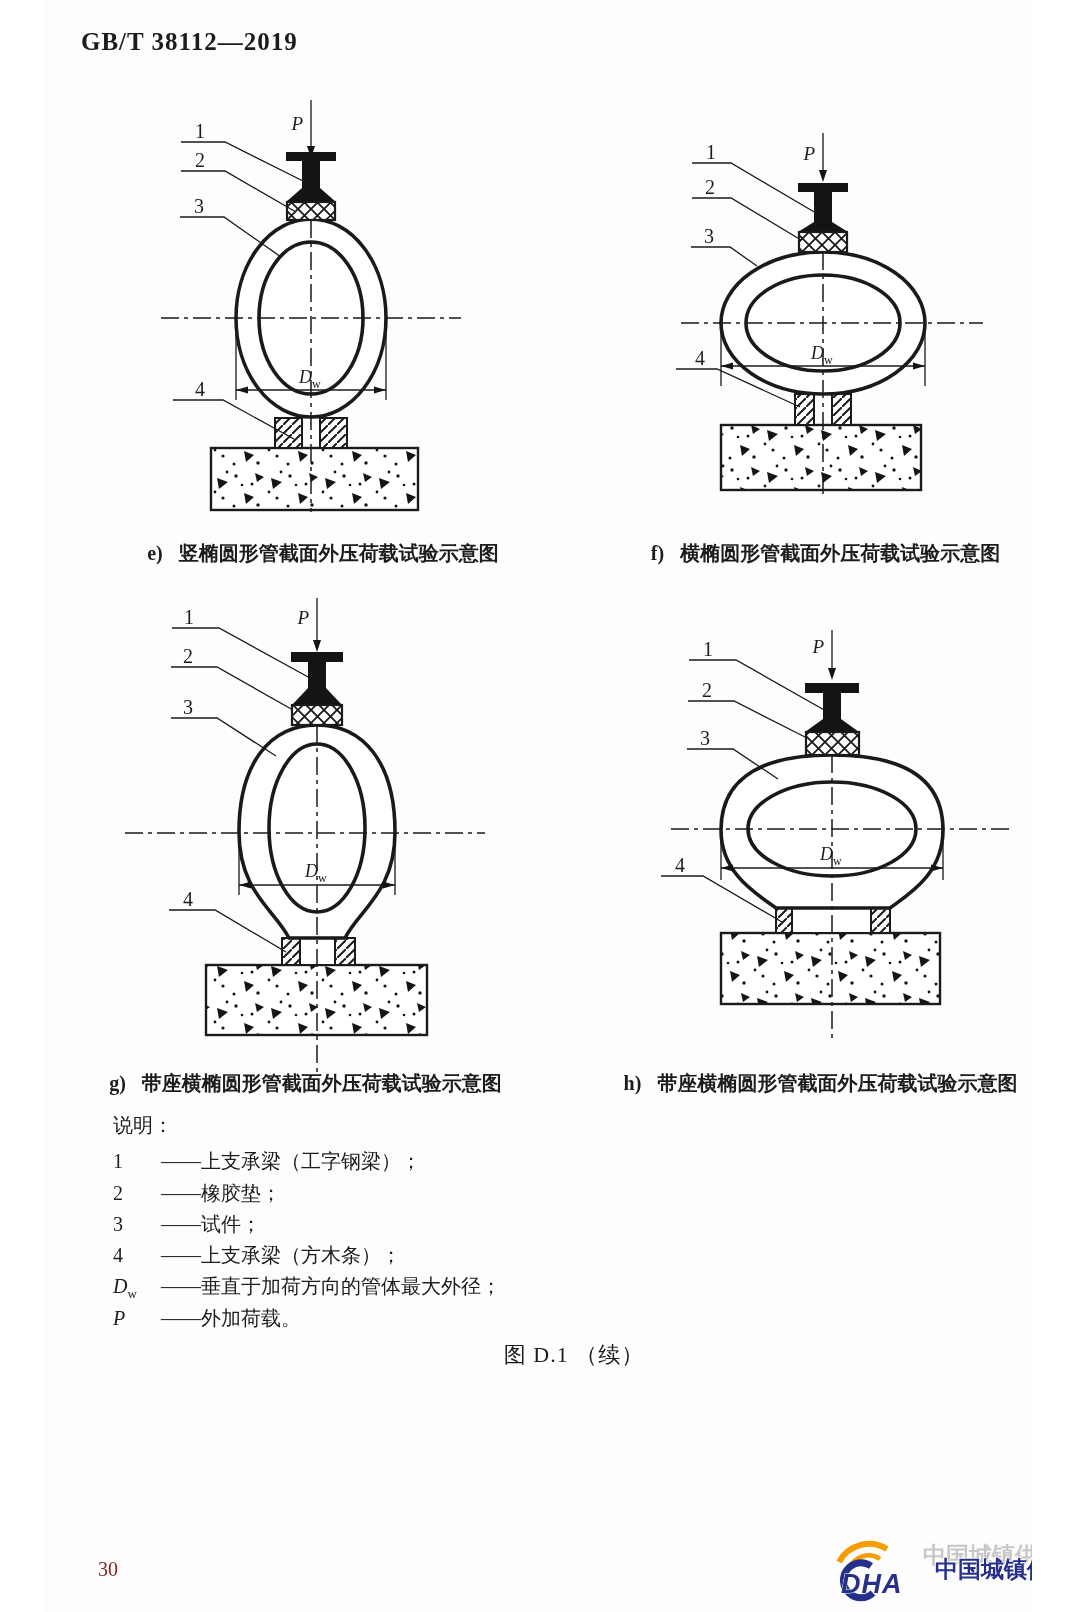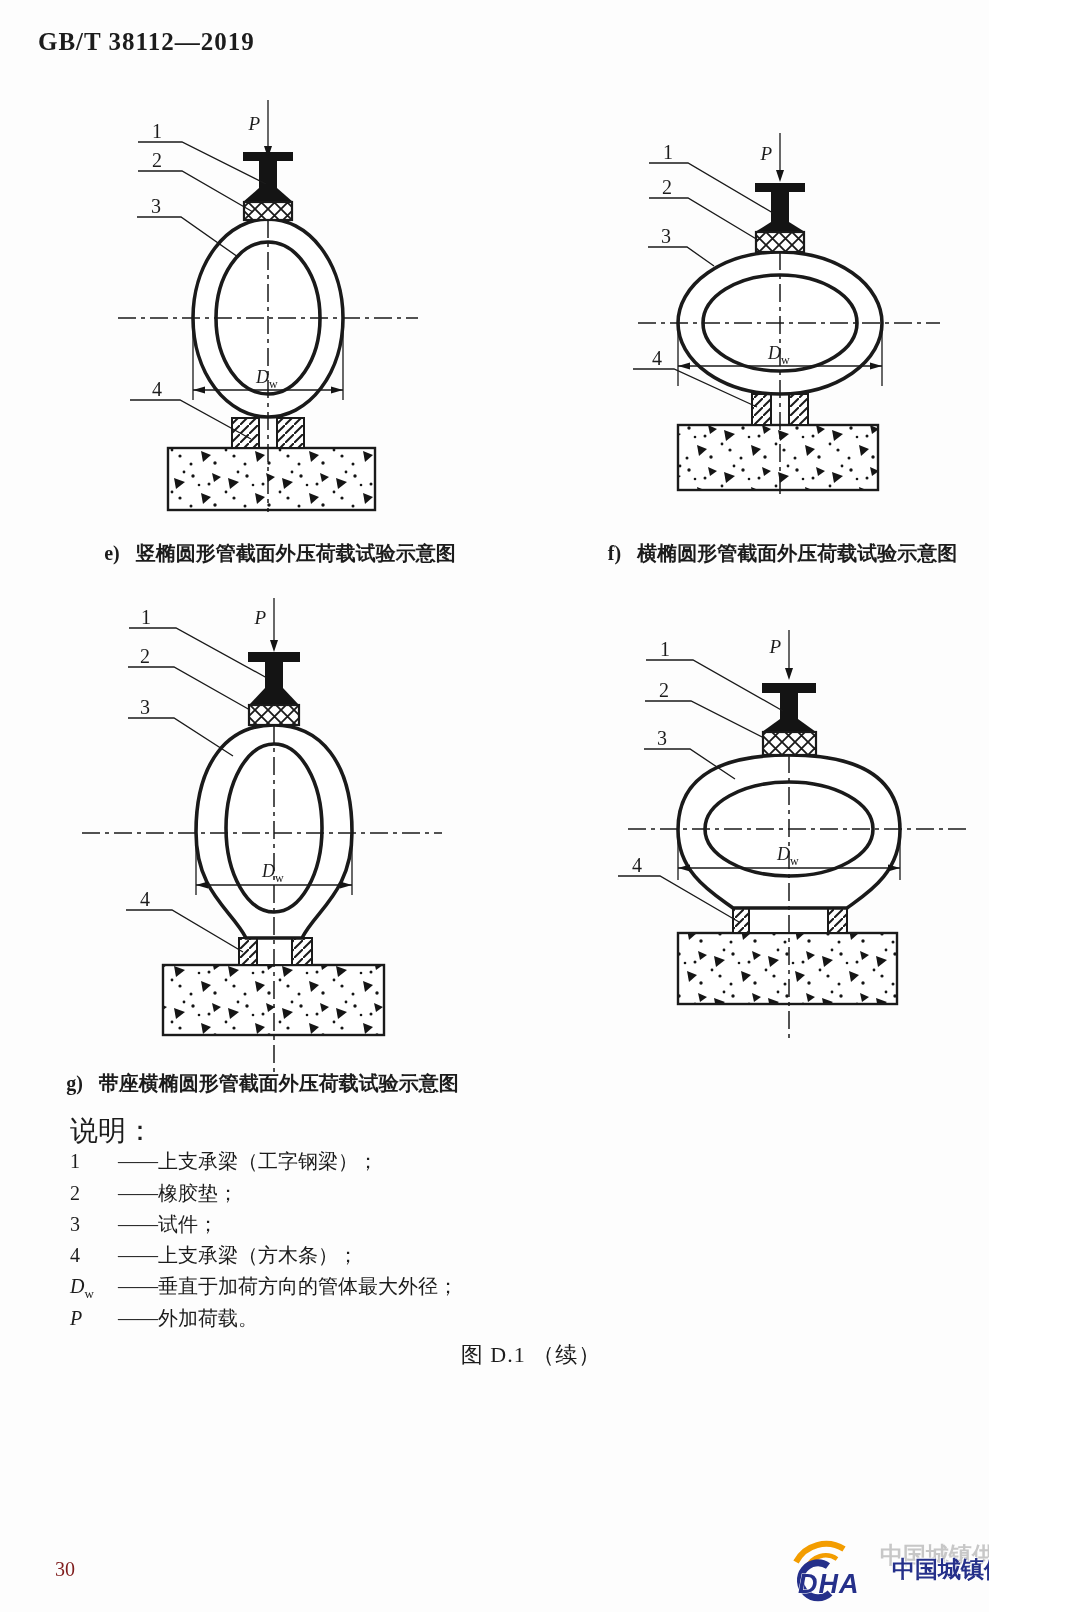--- a/index.html
+++ b/index.html
@@ -1,25 +1,25 @@
 <!DOCTYPE html>
 <html><head>
 <meta charset="utf-8">
 <style>
   html,body{margin:0;padding:0;background:#ffffff;}
   .page{
     position:relative;width:989px;height:1612px;background:#fdfdfd;
-    font-family:"Liberation Serif","DejaVu Serif",serif;color:#1c1c1c;overflow:hidden;
+    font-family:"Liberation Serif","DejaVu Serif",serif;color:#1c1c1c;overflow:hidden;margin-left:43px;
   }
   .abs{position:absolute;}
   .header{left:38px;top:28px;font-size:25px;font-weight:bold;letter-spacing:1px;}
   .fig-caption{font-size:20px;font-weight:600;text-align:center;white-space:nowrap;}
   .fig-caption .cap-label{margin-right:16px;font-weight:700;}
   .legend{left:70px;top:1108px;width:760px;}
-  .legend-title{position:absolute;left:0;top:4px;font-size:28px;}
+  .legend-title{position:absolute;left:0;top:4px;font-size:20px;}
   .legend-row{position:absolute;left:0;font-size:20px;white-space:nowrap;}
   .legend-sym{display:inline-block;width:48px;}
   .legend-sym i{font-style:italic;}
   .legend-sym sub{font-size:13px;}
   .figure-title{left:0;top:1340px;width:1062px;text-align:center;font-size:22px;font-weight:normal;letter-spacing:1px;}
   .page-number{left:55px;top:1558px;font-size:20px;color:#7f1d1d;}
   .logo{left:768px;top:1540px;width:312px;height:68px;}
   .logo-ghost{position:absolute;left:112px;top:0px;font-size:23px;font-weight:bold;color:#c7c7c7;
     font-family:"Liberation Sans","DejaVu Sans",sans-serif;white-space:nowrap;}
   .logo-name{position:absolute;left:124px;top:14px;font-size:23px;font-weight:bold;color:#25308a;
@@ -267,20 +267,23 @@
       <polyline points="44,137 90,137 135,167" class="ln"></polyline>
       <text x="62" y="133" text-anchor="middle" class="num">3</text>
       <polyline points="18,264 60,264 139,310" class="ln"></polyline>
       <text x="37" y="260" text-anchor="middle" class="num">4</text>
     </g>
   </svg>
 
   <div class="abs fig-caption" style="left:55px;top:1070px;width:415px">
     <span class="cap-label">g)</span><span>带座横椭圆形管截面外压荷载试验示意图</span>
   </div>
+  <div class="abs fig-caption" style="left:565px;top:1070px;width:425px">
+    <span class="cap-label">h)</span><span>带座横椭圆形管截面外压荷载试验示意图</span>
+  </div>
 
   <div class="abs legend">
     <div class="legend-title">说明：</div>
     <div class="legend-row" style="top:40px">
       <span class="legend-sym">1</span><span>——上支承梁（工字钢梁）；</span>
     </div>
     <div class="legend-row" style="top:72px">
       <span class="legend-sym">2</span><span>——橡胶垫；</span>
     </div>
     <div class="legend-row" style="top:103px">

